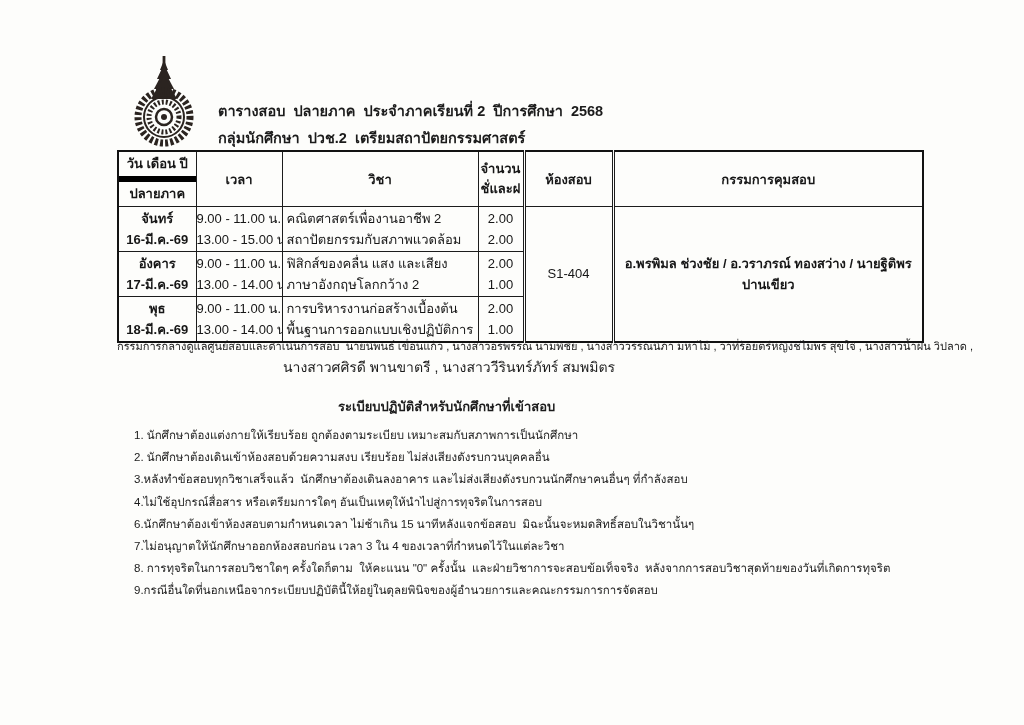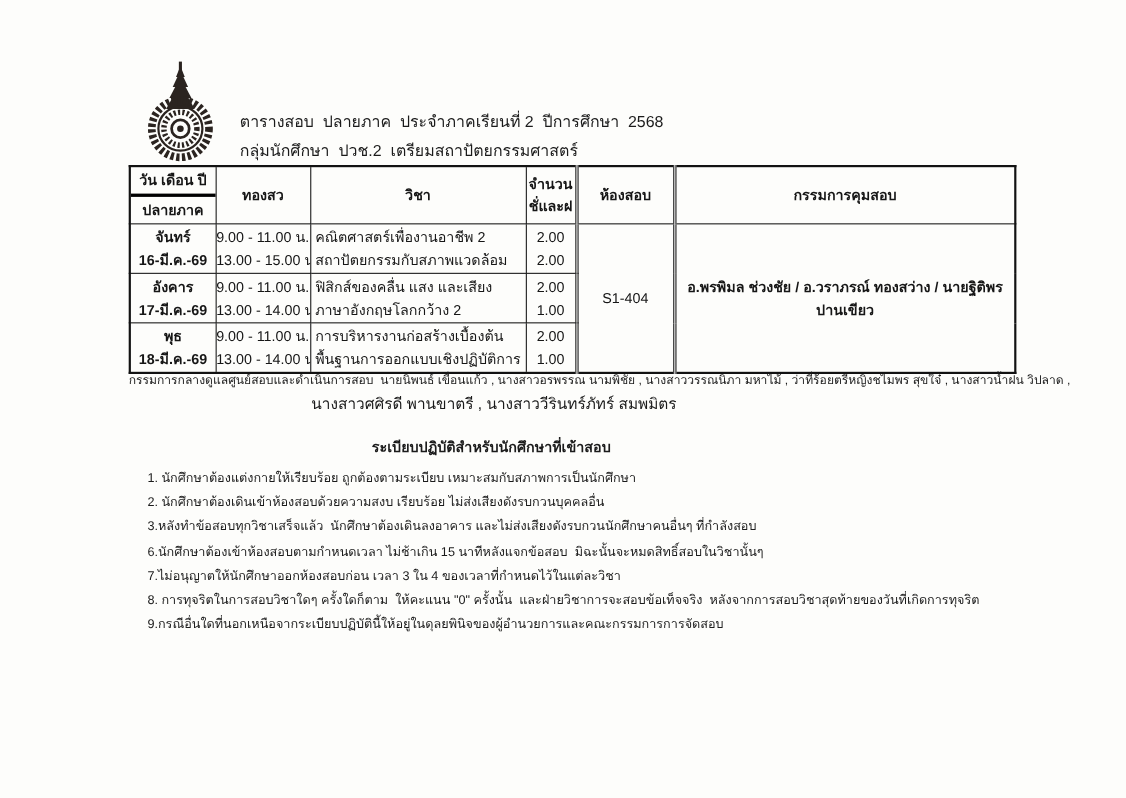--- a/index.html
+++ b/index.html
@@ -5,34 +5,34 @@
   html,body{margin:0;padding:0;}
   body{background:#ffffff;}
   .page{
     position:relative;width:1024px;height:725px;overflow:hidden;
     background:#fdfdfb;color:#1b1b1b;
     font-family:"Liberation Sans", sans-serif;
   }
   
   .logo{position:absolute;left:123px;top:55px;width:82px;height:95px;}
   .title-block{position:absolute;left:218px;top:98px;}
-  .title-line{font-size:14.5px;font-weight:normal;line-height:27px;white-space:pre;}
+  .title-line{font-size:14.5px;font-weight:bold;line-height:27px;white-space:pre;}
   
   .exam-table{
     position:absolute;left:117px;top:150px;
     border-collapse:collapse;table-layout:fixed;width:805px;
     font-size:13px;color:#161616;
   }
   .exam-table td{border:1px solid #1c1c1c;padding:0;vertical-align:middle;}
   .exam-table{border:2px solid #121212;padding-left:32px;}
   .hd{font-weight:bold;text-align:center;}
   tr.hrow{height:50px;}
   tr.grp{height:45px;}
   .hd-split div{height:24px;line-height:24px;}
-  .hd-split div + div{border-top:3px solid #000000;}
+  .hd-split div + div{border-top:6px solid #000000;}
   .hd-2l div{height:20px;line-height:20px;}
   .l{height:21px;line-height:21px;white-space:nowrap;overflow:hidden;}
   td.c-day{text-align:center;font-weight:600;}
   td.c-time{text-align:right;}
   td.c-time .l{padding-right:4px;}
   td.c-subj{text-align:left;}
   td.c-subj .l{padding-left:4px;}
   td.c-hrs{text-align:center;}
   td.c-room{text-align:center;border-left:3px double #1c1c1c;}
   td.c-comm{text-align:center;font-weight:600;border-left:3px double #1c1c1c;}
@@ -79,21 +79,21 @@
       <col style="width:46px">
         <col style="width:89px">
         <col style="width:310px">
     </colgroup>
     <tbody>
       <tr class="hrow">
         <td class="hd hd-split">
           <div>วัน เดือน ปี</div>
           <div>ปลายภาค</div>
         </td>
-        <td class="hd">ทองสว</td>
+        <td class="hd">เวลา</td>
         <td class="hd">วิชา</td>
         <td class="hd hd-2l">
           <div>จำนวน</div>
           <div>ชั่และฝ</div>
         </td>
         <td class="hd c-room">ห้องสอบ</td>
         <td class="hd c-comm" style="font-weight:bold">กรรมการคุมสอบ</td>
       </tr>
 
       <tr class="grp">
@@ -158,19 +158,20 @@
   </table>
 
   <div class="note1">กรรมการกลางดูแลศูนย์สอบและดำเนินการสอบ  นายนิพนธ์ เขื่อนแก้ว , นางสาวอรพรรณ นามพิชัย , นางสาววรรณนิภา มหาไม้ , ว่าที่ร้อยตรีหญิงชไมพร สุขใจ๋ , นางสาวน้ำฝน วิปลาด ,</div>
   <div class="note2">นางสาวศศิรดี พานขาตรี , นางสาววีรินทร์ภัทร์ สมพมิตร</div>
 
   <div class="rules-heading">ระเบียบปฏิบัติสำหรับนักศึกษาที่เข้าสอบ</div>
   <div class="rules">
     <div class="rule">1. นักศึกษาต้องแต่งกายให้เรียบร้อย ถูกต้องตามระเบียบ เหมาะสมกับสภาพการเป็นนักศึกษา</div>
     <div class="rule">2. นักศึกษาต้องเดินเข้าห้องสอบด้วยความสงบ เรียบร้อย ไม่ส่งเสียงดังรบกวนบุคคลอื่น</div>
     <div class="rule">3.หลังทำข้อสอบทุกวิชาเสร็จแล้ว  นักศึกษาต้องเดินลงอาคาร และไม่ส่งเสียงดังรบกวนนักศึกษาคนอื่นๆ ที่กำลังสอบ</div>
+    <div class="rule">4.ไม่ใช้อุปกรณ์สื่อสาร หรือเตรียมการใดๆ อันเป็นเหตุให้นำไปสู่การทุจริตในการสอบ</div>
     <div class="rule">6.นักศึกษาต้องเข้าห้องสอบตามกำหนดเวลา ไม่ช้าเกิน 15 นาทีหลังแจกข้อสอบ  มิฉะนั้นจะหมดสิทธิ์สอบในวิชานั้นๆ</div>
     <div class="rule">7.ไม่อนุญาตให้นักศึกษาออกห้องสอบก่อน เวลา 3 ใน 4 ของเวลาที่กำหนดไว้ในแต่ละวิชา</div>
     <div class="rule">8. การทุจริตในการสอบวิชาใดๆ ครั้งใดก็ตาม  ให้คะแนน "0" ครั้งนั้น  และฝ่ายวิชาการจะสอบข้อเท็จจริง  หลังจากการสอบวิชาสุดท้ายของวันที่เกิดการทุจริต</div>
     <div class="rule">9.กรณีอื่นใดที่นอกเหนือจากระเบียบปฏิบัตินี้ให้อยู่ในดุลยพินิจของผู้อำนวยการและคณะกรรมการการจัดสอบ</div>
   </div>
 
 </div>
 
 </body></html>

